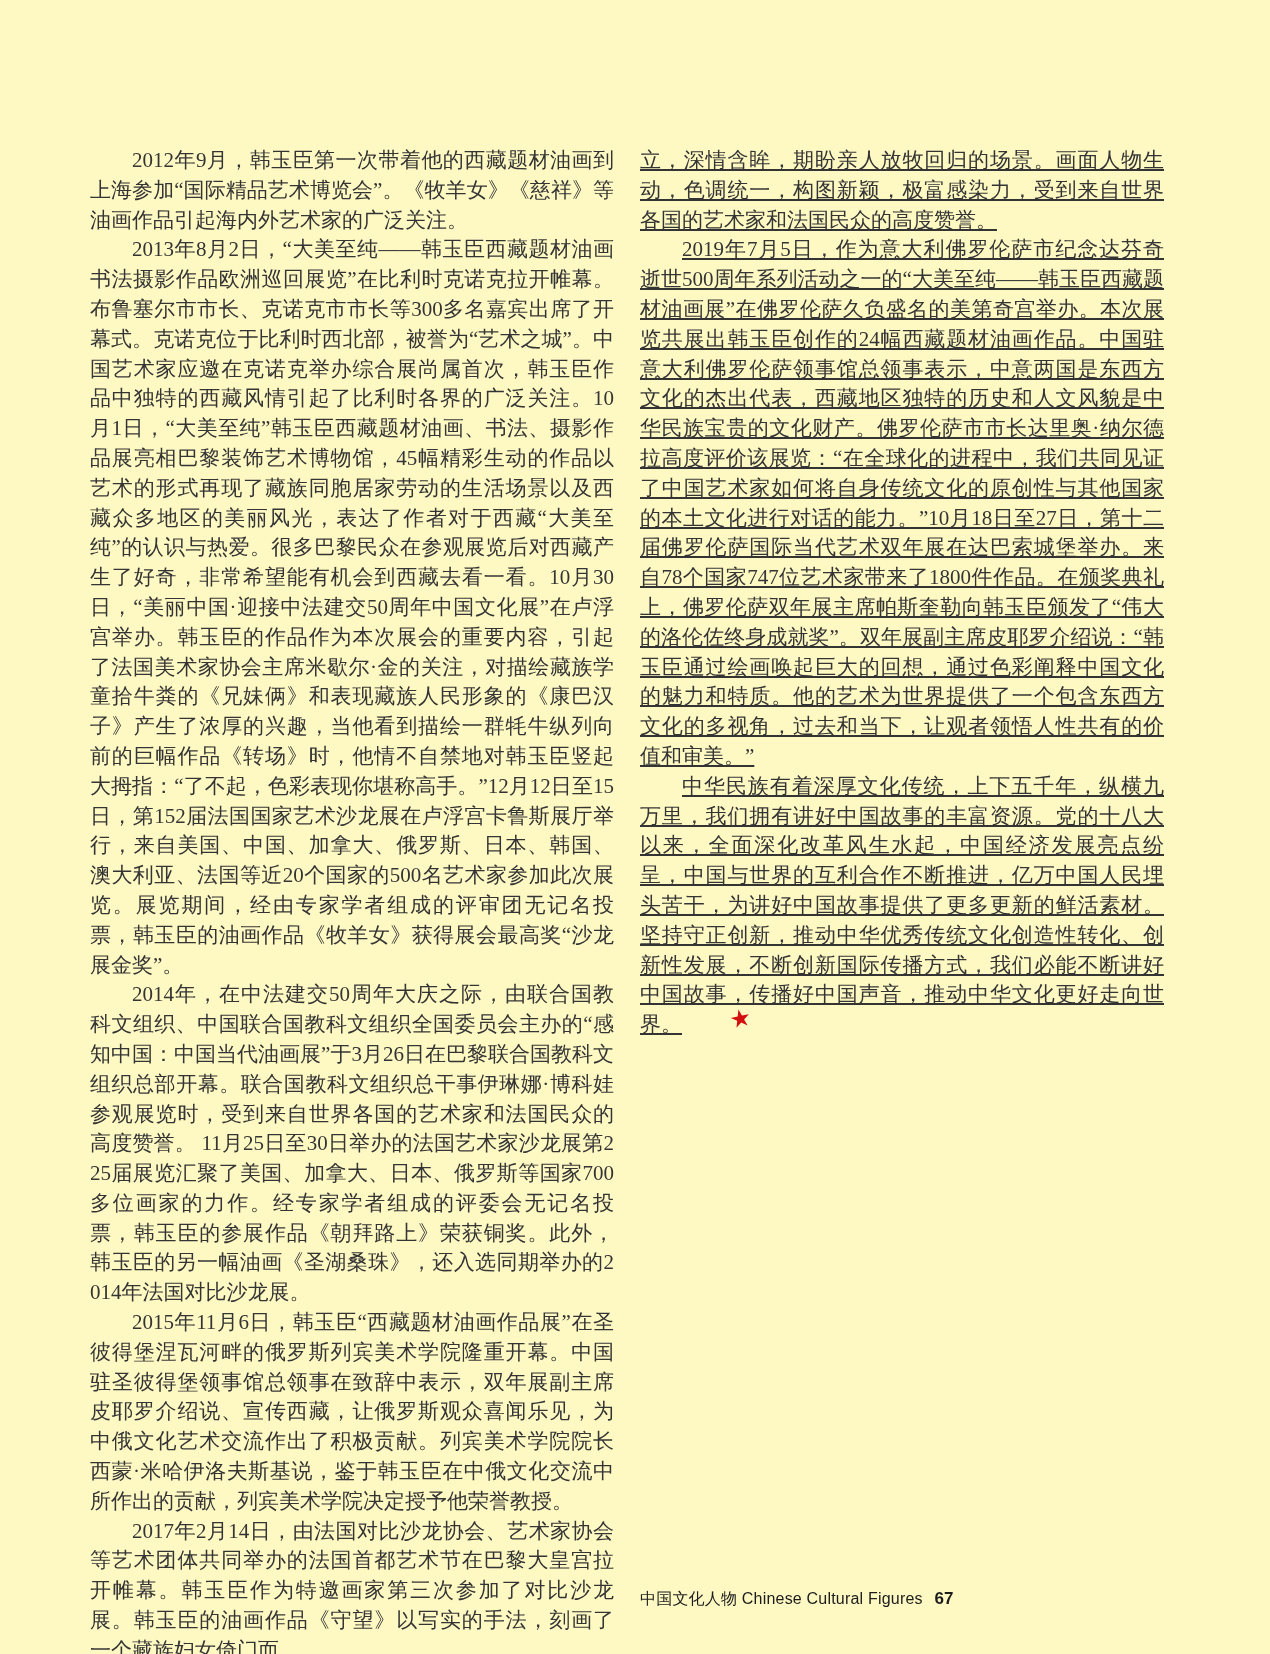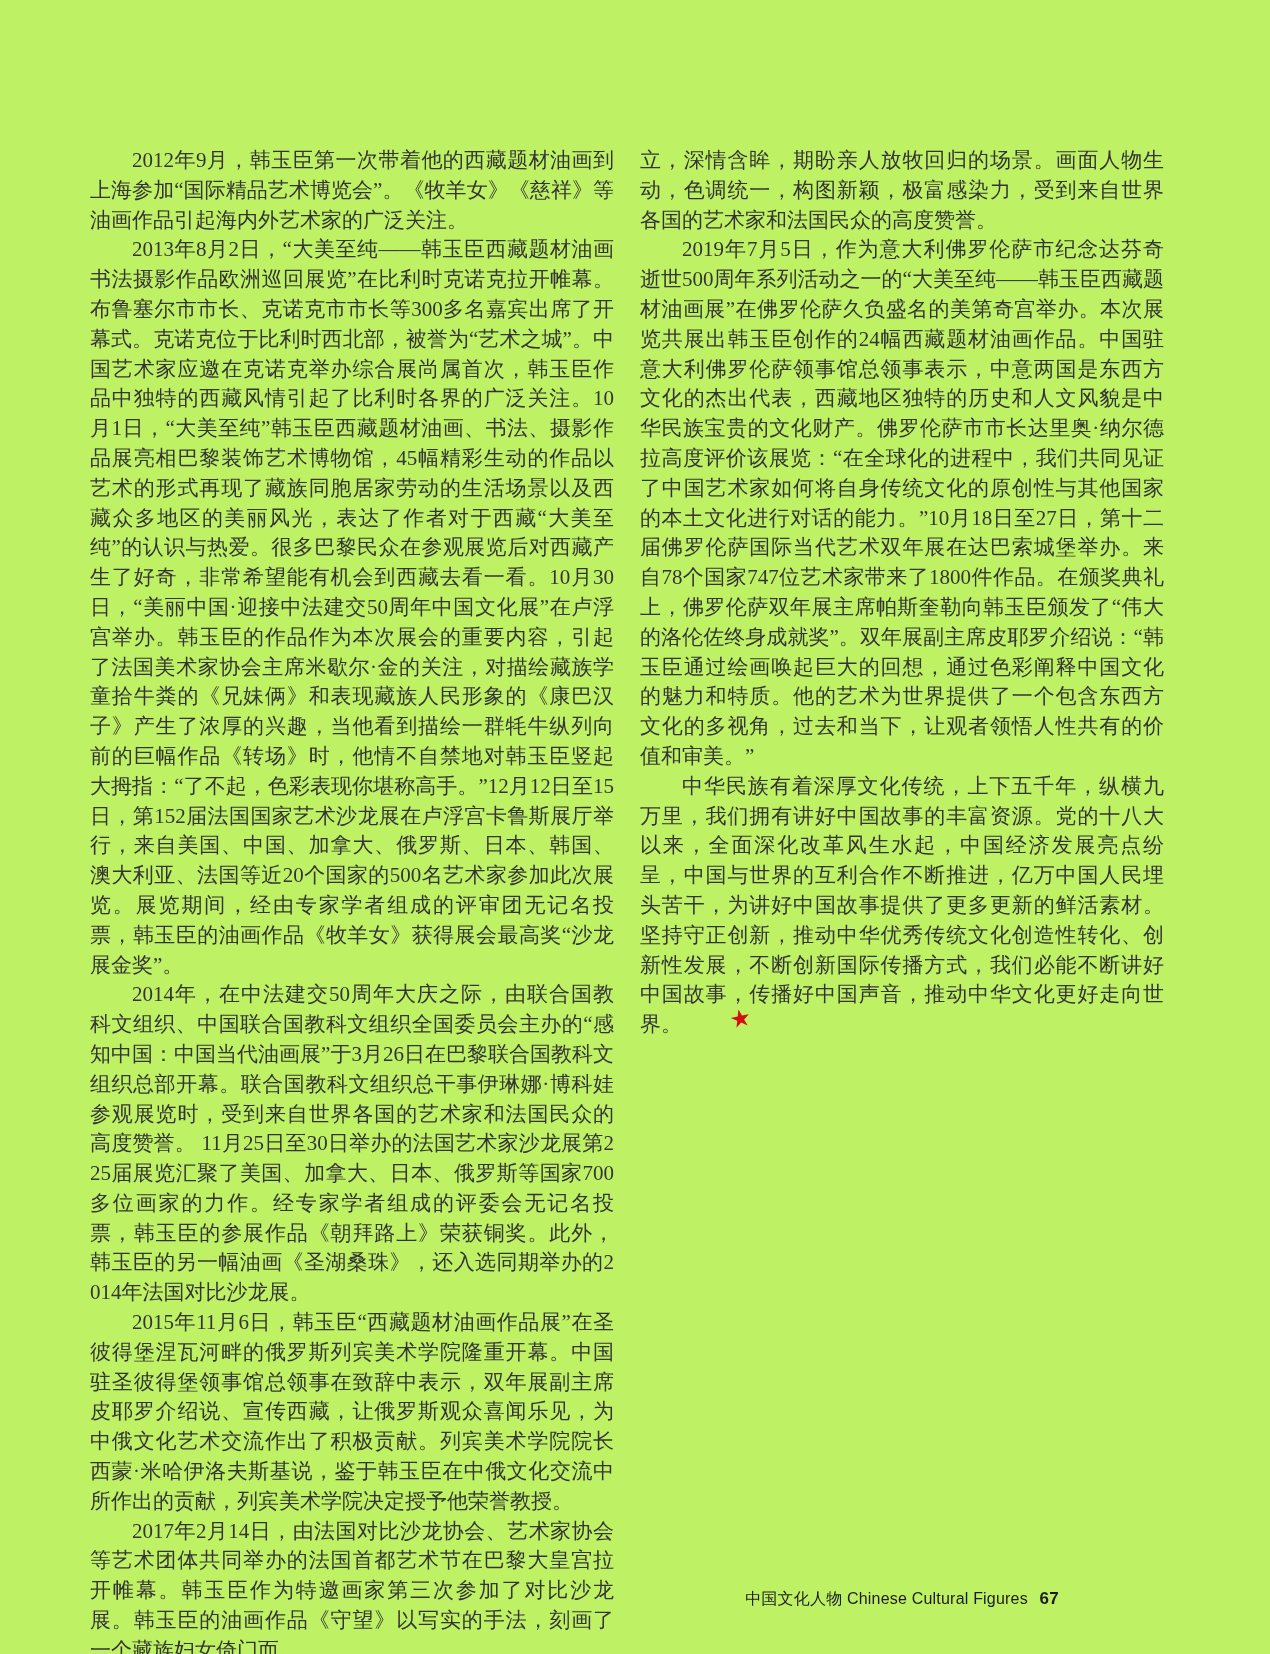--- a/index.html
+++ b/index.html
@@ -1,55 +1,55 @@
 <!DOCTYPE html>
 <html><head>
 <meta charset="utf-8">
 <style>
   html,body{margin:0;padding:0;background:#e8e8e8;}
   .page{
     position:relative;
     width:1270px;height:1654px;
-    background:#bef264;
+    background:#fef9c3;
     margin:0 auto;
     overflow:hidden;
     font-family:"Liberation Serif","DejaVu Serif",serif;
   }
   .column{
     position:absolute;
     top:146px;
     width:524px;
     color:#343434;
     font-size:21px;
     line-height:29.8px;
     text-align:justify;
   }
   .column-left{left:90px;}
-  .column-right{left:640px;}
+  .column-right{left:640px;text-decoration:underline;}
   .column p{
     margin:0;
     padding:0;
     word-break:break-all;
   }
   .column p.indent{text-indent:2em;}
   .star{
     color:#d30f0f;
     display:inline-block;
     transform:rotate(-12deg);
     font-size:24px;
     line-height:1;
     margin-left:6px;
     font-family:"DejaVu Sans",sans-serif;
   }
   .footer{
     position:absolute;
     top:1589px;
     left:640px;
     width:524px;
-    text-align:center;
+    text-align:left;
     font-family:"Liberation Sans","DejaVu Sans",sans-serif;
     font-size:16px;
     color:#1c1c1c;
     letter-spacing:0.2px;
   }
   .footer .pageno{
     font-weight:bold;
     font-size:17px;
     margin-left:7px;
   }

